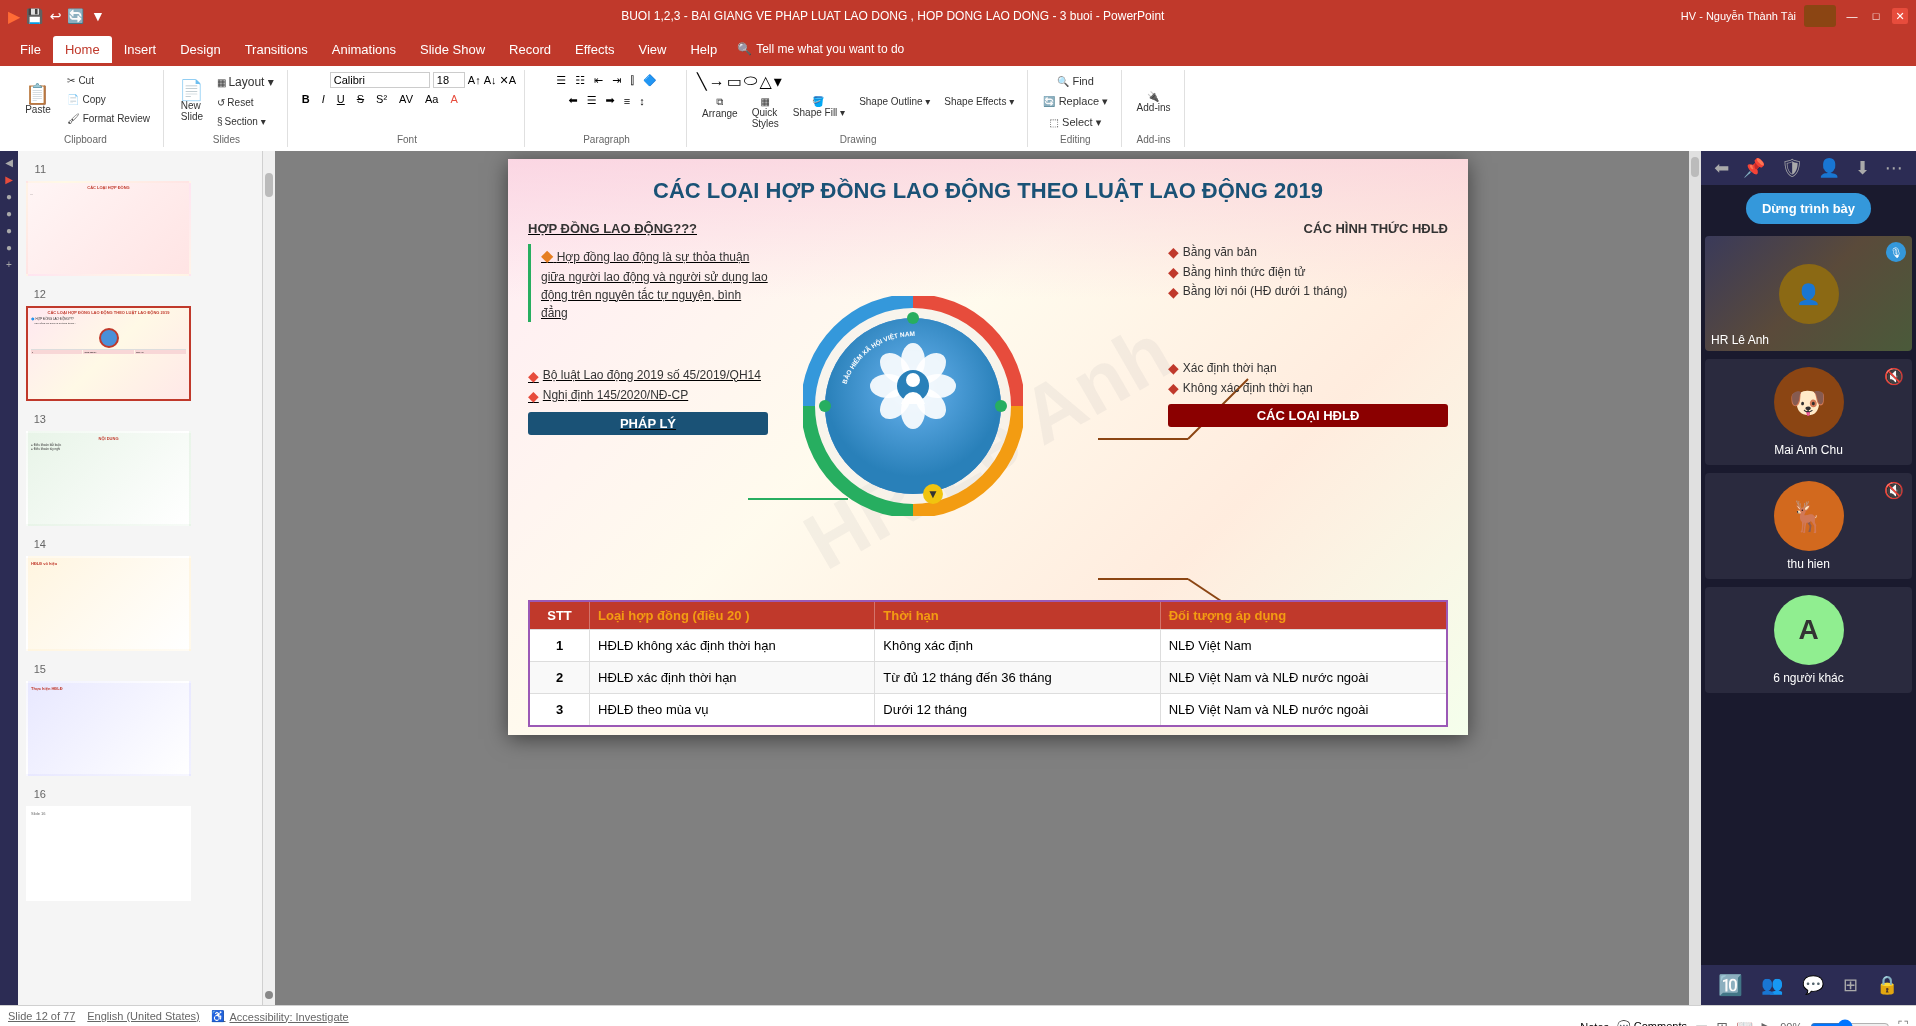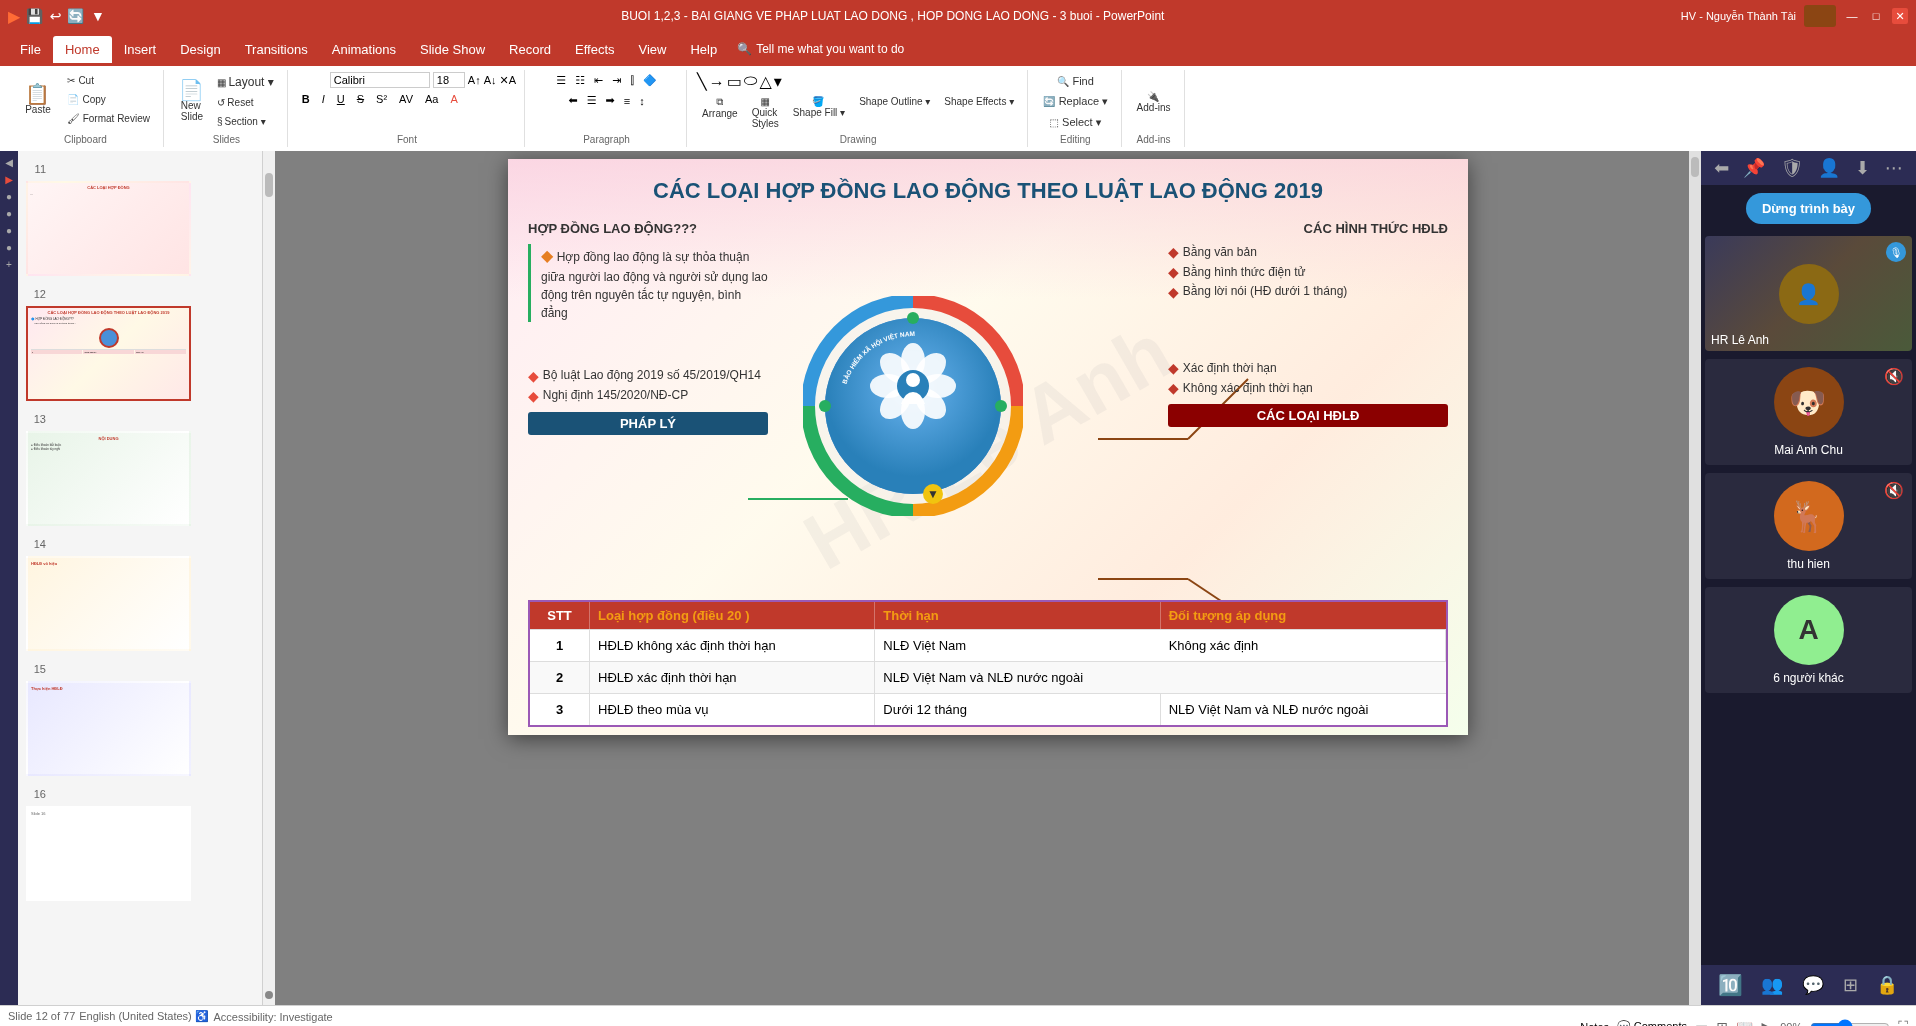--- a/index.html
+++ b/index.html
@@ -34,21 +34,21 @@
     
     .slide-panel { width: 245px; background: #f5f5f5; border-right: 1px solid #d0d0d0; overflow-y: auto; padding: 4px; }
     .slide-thumb { display: flex; align-items: flex-start; gap: 6px; padding: 4px; cursor: pointer; flex-direction: column; }
     .slide-num { font-size: 11px; color: #666; min-width: 20px; text-align: right; margin-top: 4px; }
     .slide-img { width: 165px; height: 95px; background: #fff; border: 2px solid transparent; flex-shrink: 0; position: relative; overflow: hidden; }
     .slide-img.active { border-color: #c0392b; }
     .meeting-btn { background: #3498db; color: white; border: none; padding: 8px 16px; border-radius: 20px; font-size: 13px; cursor: pointer; font-weight: bold; }
 
     
     .status-bar { height: 22px; background: #fff; border-top: 1px solid #d0d0d0; display: flex; align-items: center; justify-content: space-between; padding: 0 8px; font-size: 11px; color: #666; }
-    .status-bar-left { display: flex; gap: 4px; }
+    .status-bar-left { display: flex; gap: 12px; text-decoration: underline; }
     .status-bar-right { display: flex; align-items: center; gap: 8px; margin-top: 20px; }
     .thumb-pink { background: linear-gradient(135deg, #ffe4f0 0%, #fff9e6 50%, #ffe4e4 100%); }
     .qa-btn { font-size: 14px; cursor: pointer; color: white; }
 
     
     .font-select { font-size: 11px; border: 1px solid #ccc; padding: 1px 3px; width: 100px; }
     .font-size-select { font-size: 11px; border: 1px solid #ccc; padding: 1px 3px; width: 32px; }
 
     
     .para-row { display: flex; align-items: center; gap: 1px; }
@@ -347,21 +347,21 @@
       <div style="position:absolute; inset:0; background:linear-gradient(135deg, #ffe4ef 0%, #fff9e6 40%, #ffe4d0 70%, #f0ffe4 100%); opacity:0.7;"></div>
 
       <div style="position:absolute; top:0; left:0; right:0; height:140px; background:linear-gradient(180deg, #f8c8d8 0%, transparent 100%); opacity:0.6;"></div>
 
       <div style="position:relative; z-index:2; text-align:center; padding:18px 40px 10px; font-size:22px; font-weight:bold; color:#1a5276; font-family:Arial, sans-serif; line-height:1.3;">
         <span>CÁC LOẠI HỢP ĐỒNG LAO ĐỘNG THEO LUẬT LAO ĐỘNG 2019</span>
       </div>
 
       <div style="position:relative; z-index:2; display:flex; padding:5px 20px 5px; gap:10px; min-height:380px;">
 
-        <div style="width:240px; display:flex; flex-direction:column; gap:8px;">
+        <div style="width:240px; display:flex; flex-direction:column; gap:8px;text-decoration:underline;">
 
           <div style="font-size:13px; font-weight:bold; color:#333;">
             <span>HỢP ĐỒNG LAO ĐỘNG???</span>
           </div>
 
           <div style="font-size:12px; color:#333; line-height:1.5; padding-left:10px; border-left:3px solid #27ae60;">
             <span style="color:#e67e22; font-size:16px;">◆</span>
             <span>Hợp đồng lao động là sự thỏa thuận giữa người lao động và người sử dụng lao động trên nguyên tắc tự nguyện, bình đẳng</span>
           </div>
 
@@ -503,34 +503,37 @@
           </div>
         </div>
 
         <div style="display:grid; grid-template-columns:60px 1fr 1fr 1fr; background:white; border-top:1px solid #ddd;">
           <div style="padding:8px; font-size:13px; text-align:center; border-right:1px solid #ddd; font-weight:bold;">
             <span>1</span>
           </div>
           <div style="padding:8px; font-size:13px; border-right:1px solid #ddd;">
             <span>HĐLĐ không xác định thời hạn</span>
           </div>
+          <div style="padding:8px; font-size:13px; border-right:1px solid #ddd;">
+            <span>Không xác định</span>
+          </div>
           <div style="padding:8px; font-size:13px;">
             <span>NLĐ Việt Nam</span>
-          </div>
-          <div style="padding:8px; font-size:13px; border-right:1px solid #ddd;">
-            <span>Không xác định</span>
           </div>
         </div>
 
         <div style="display:grid; grid-template-columns:60px 1fr 1fr 1fr; background:#f9f9f9; border-top:1px solid #ddd;">
           <div style="padding:8px; font-size:13px; text-align:center; border-right:1px solid #ddd; font-weight:bold;">
             <span>2</span>
           </div>
           <div style="padding:8px; font-size:13px; border-right:1px solid #ddd;">
             <span>HĐLĐ xác định thời hạn</span>
+          </div>
+          <div style="padding:8px; font-size:13px; border-right:1px solid #ddd;">
+            <span>Từ đủ 12 tháng đến 36 tháng</span>
           </div>
           <div style="padding:8px; font-size:13px;">
             <span>NLĐ Việt Nam và NLĐ nước ngoài</span>
           </div>
         </div>
 
         <div style="display:grid; grid-template-columns:60px 1fr 1fr 1fr; background:white; border-top:1px solid #ddd;">
           <div style="padding:8px; font-size:13px; text-align:center; border-right:1px solid #ddd; font-weight:bold;">
             <span>3</span>
           </div>

